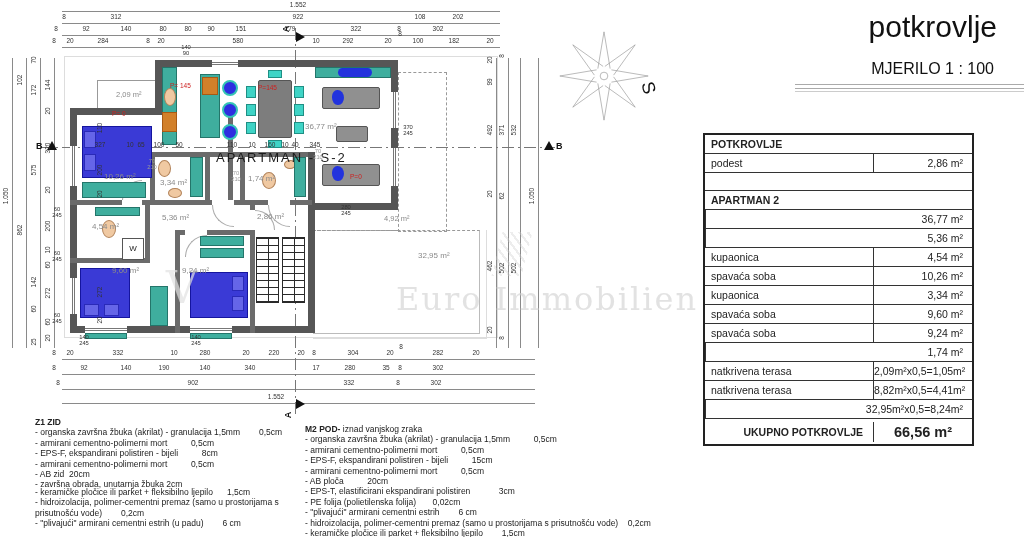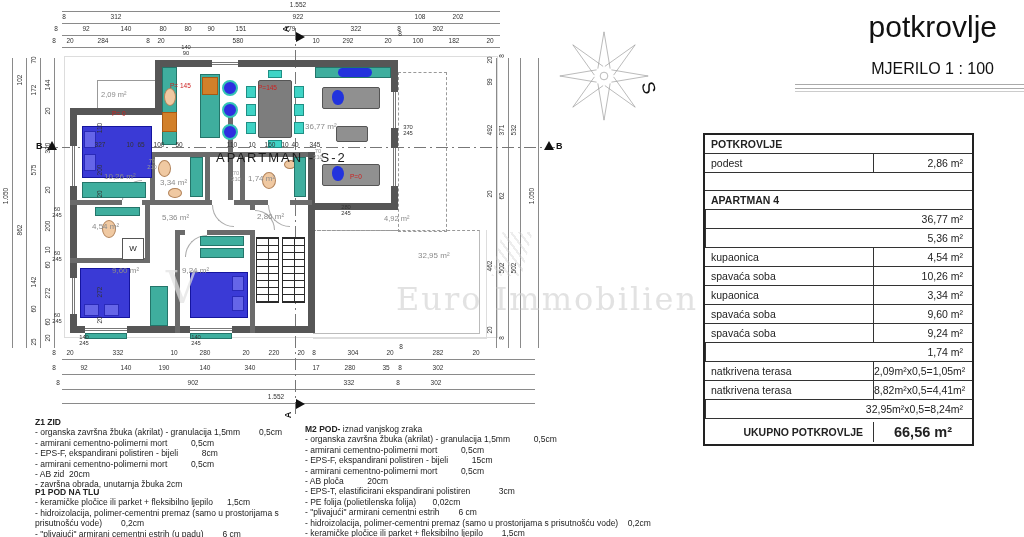--- a/index.html
+++ b/index.html
@@ -230,21 +230,21 @@
           <line x1="17.5" y1="17.5" x2="40" y2="49.1"></line>
         <circle cx="50" cy="50" r="4"></circle>
       </g>
     </svg>
     <span id="compass-s">S</span>
 
     <div id="wm-logo"></div>
     <span id="wm-v">V</span>
     <span id="watermark">Euro Immobilien</span>
 
-    <span class="roomlbl" style="left:101px;top:90px;font-size:7.5px;">2,09 m²</span>
+    <span class="roomlbl" style="left:116px;top:90px;font-size:7.5px;">2,09 m²</span>
     <span class="roomlbl" style="left:104px;top:172px;">10,26 m²</span>
     <span class="roomlbl" style="left:92px;top:222px;">4,54 m²</span>
     <span class="roomlbl" style="left:112px;top:266px;">9,60 m²</span>
     <span class="roomlbl" style="left:182px;top:266px;">9,24 m²</span>
     <span class="roomlbl" style="left:162px;top:213px;">5,36 m²</span>
     <span class="roomlbl" style="left:160px;top:178px;">3,34 m²</span>
     <span class="roomlbl" style="left:248px;top:174px;">1,74 m²</span>
     <span class="roomlbl" style="left:257px;top:212px;">2,86 m²</span>
     <span class="roomlbl" style="left:305px;top:122px;">36,77 m²</span>
     <span class="roomlbl" style="left:384px;top:214px;font-size:7.5px;">4,92 m²</span>
@@ -390,21 +390,21 @@
         <div class="tlabel">POTKROVLJE</div>
       </div>
       <div class="trow item">
         <div class="tlabel">podest</div>
         <div class="tvalue">2,86 m²</div>
       </div>
       <div class="trow empty">
         <div class="tlabel"></div>
       </div>
       <div class="trow section">
-        <div class="tlabel">APARTMAN 4</div>
+        <div class="tlabel">APARTMAN 2</div>
       </div>
       <div class="trow item">
         <div class="tvalue">36,77 m²</div>
       </div>
       <div class="trow item">
         <div class="tvalue">5,36 m²</div>
       </div>
       <div class="trow item">
         <div class="tlabel">kupaonica</div>
         <div class="tvalue">4,54 m²</div>
@@ -439,15 +439,15 @@
       <div class="trow item">
         <div class="tvalue">32,95m²x0,5=8,24m²</div>
       </div>
       <div class="trow total">
         <div class="tlabel">UKUPNO POTKROVLJE</div>
         <div class="tvalue">66,56 m²</div>
       </div>
     </div>
 
   <div class="legend" id="legend-z1" style="left:35px;top:417px;width:272px;"><div><span class="ltitle">Z1 ZID</span></div><div>- organska završna žbuka (akrilat) - granulacija 1,5mm        0,5cm</div><div>- armirani cementno-polimerni mort          0,5cm</div><div>- EPS-F, ekspandirani polistiren - bijeli          8cm</div><div>- armirani cementno-polimerni mort          0,5cm</div><div>- AB zid  20cm</div><div>- završna obrada, unutarnja žbuka 2cm</div></div>
-  <div class="legend" id="legend-p1" style="left:35px;top:487px;width:288px;"><div><span class="ltitle">P1 POD NA TLU</span></div><div>- keramičke pločice ili parket + fleksibilno ljepilo      1,5cm</div><div>- hidroizolacija, polimer-cementni premaz (samo u prostorijama s prisutnošću vode)        0,2cm</div><div>- "plivajući" armirani cementni estrih (u padu)        6 cm</div></div>
+  <div class="legend" id="legend-p1" style="left:35px;top:487px;width:288px;"><div>- keramičke pločice ili parket + fleksibilno ljepilo      1,5cm</div><div>- hidroizolacija, polimer-cementni premaz (samo u prostorijama s prisutnošću vode)        0,2cm</div><div>- "plivajući" armirani cementni estrih (u padu)        6 cm</div></div>
   <div class="legend" id="legend-m2" style="left:305px;top:424px;width:396px;"><div><span class="ltitle">M2 POD-</span><span> iznad vanjskog zraka</span></div><div>- organska završna žbuka (akrilat) - granulacija 1,5mm          0,5cm</div><div>- armirani cementno-polimerni mort          0,5cm</div><div>- EPS-F, ekspandirani polistiren - bijeli          15cm</div><div>- armirani cementno-polimerni mort          0,5cm</div><div>- AB ploča          20cm</div><div>- EPS-T, elastificirani ekspandirani polistiren            3cm</div><div>- PE folija (polietilenska folija)       0,02cm</div><div>- "plivajući" armirani cementni estrih        6 cm</div><div>- hidroizolacija, polimer-cementni premaz (samo u prostorijama s prisutnošću vode)    0,2cm</div><div>- keramičke pločice ili parket + fleksibilno ljepilo        1,5cm</div></div>
 </div>
 
 </body></html>

